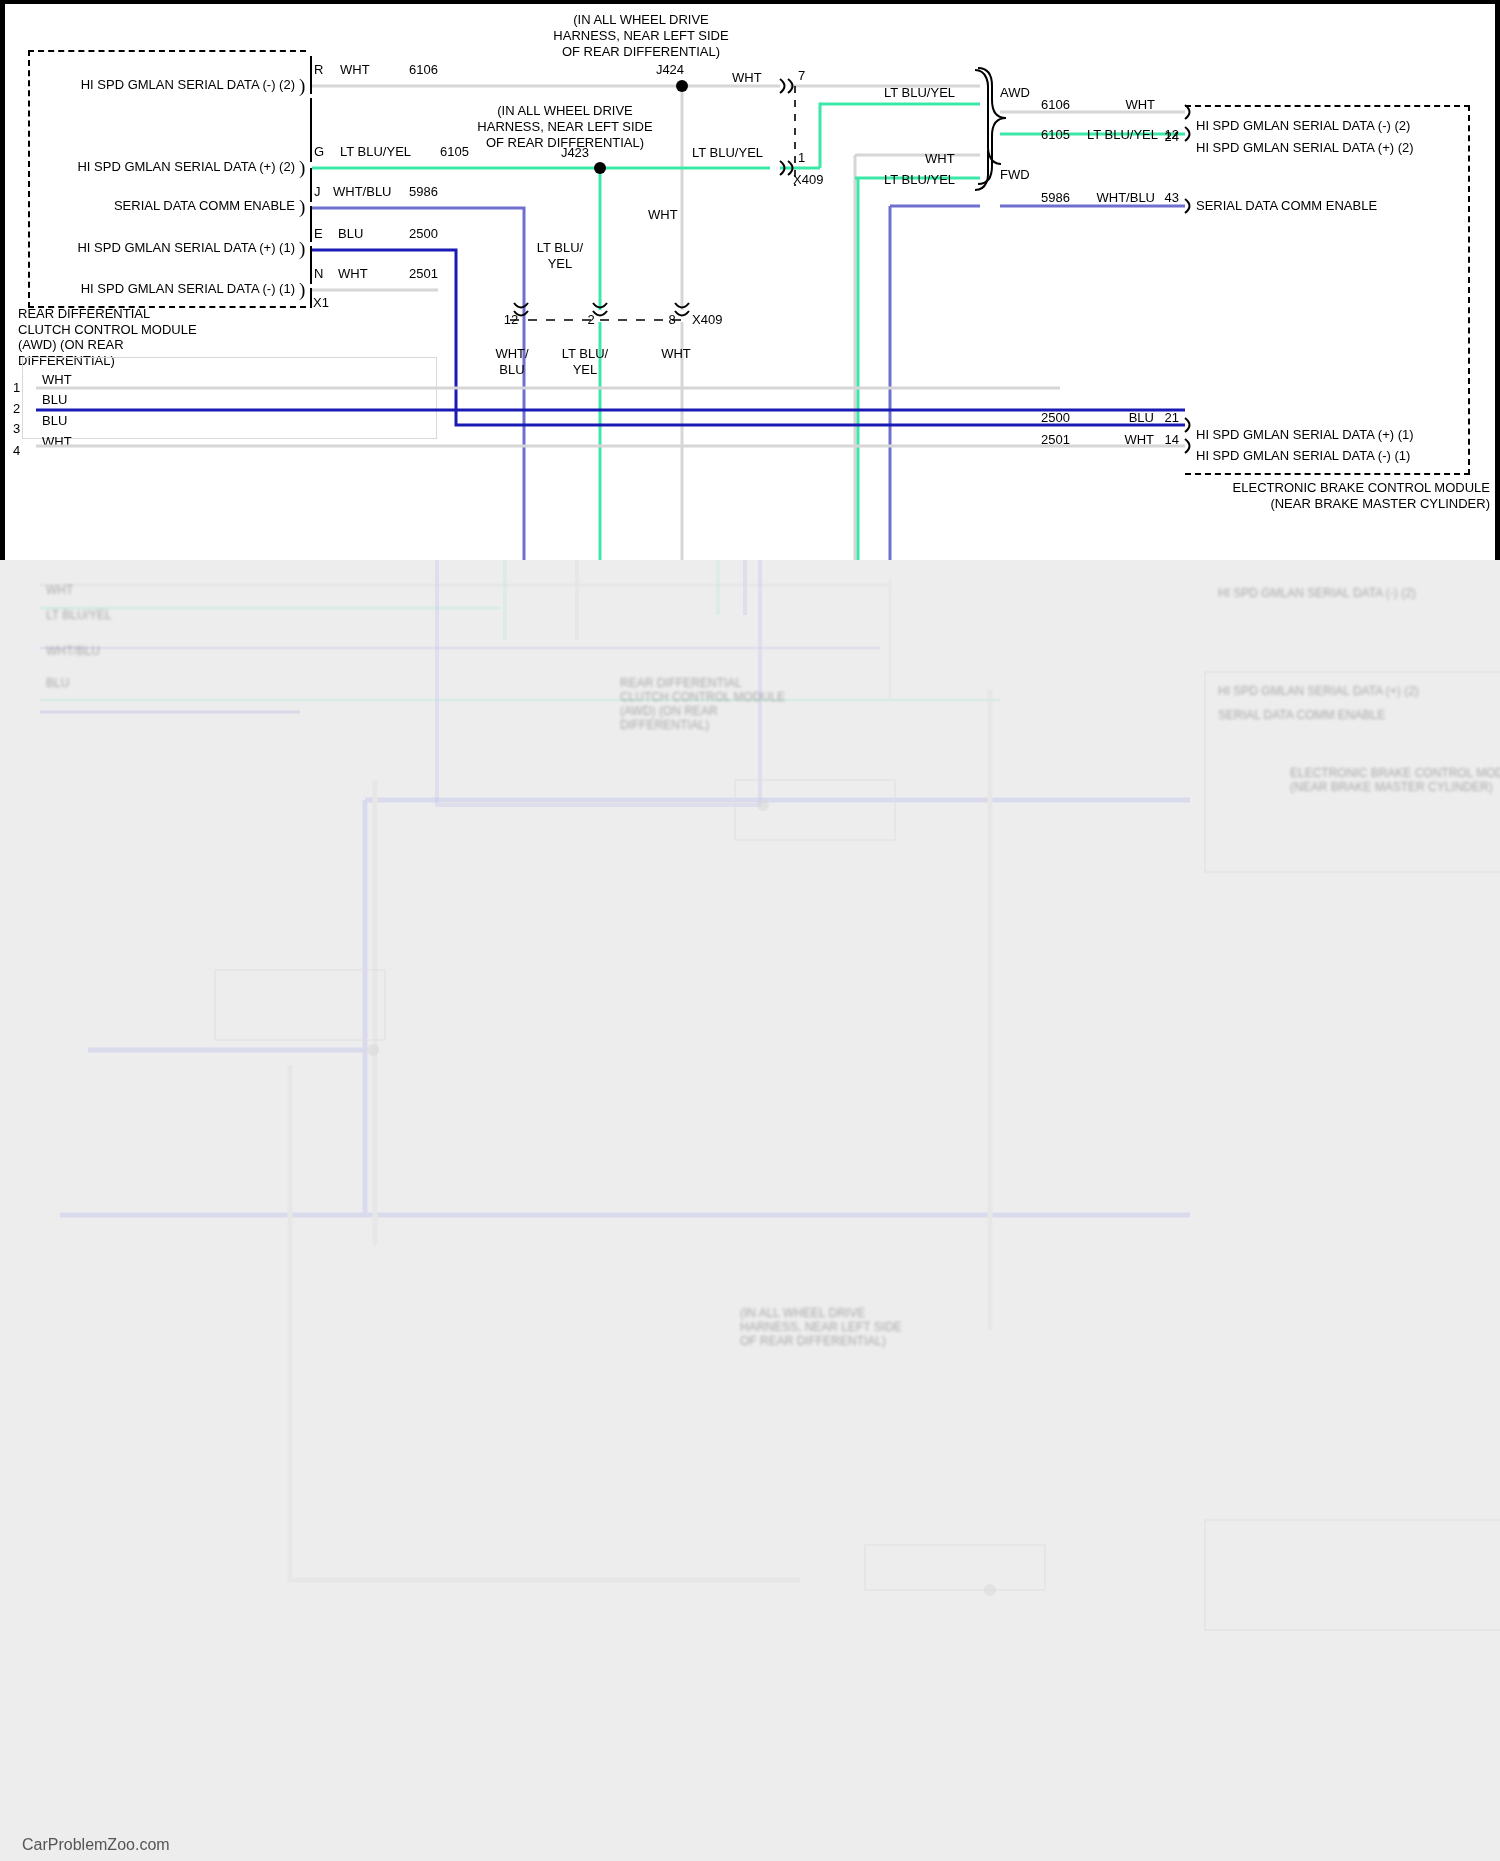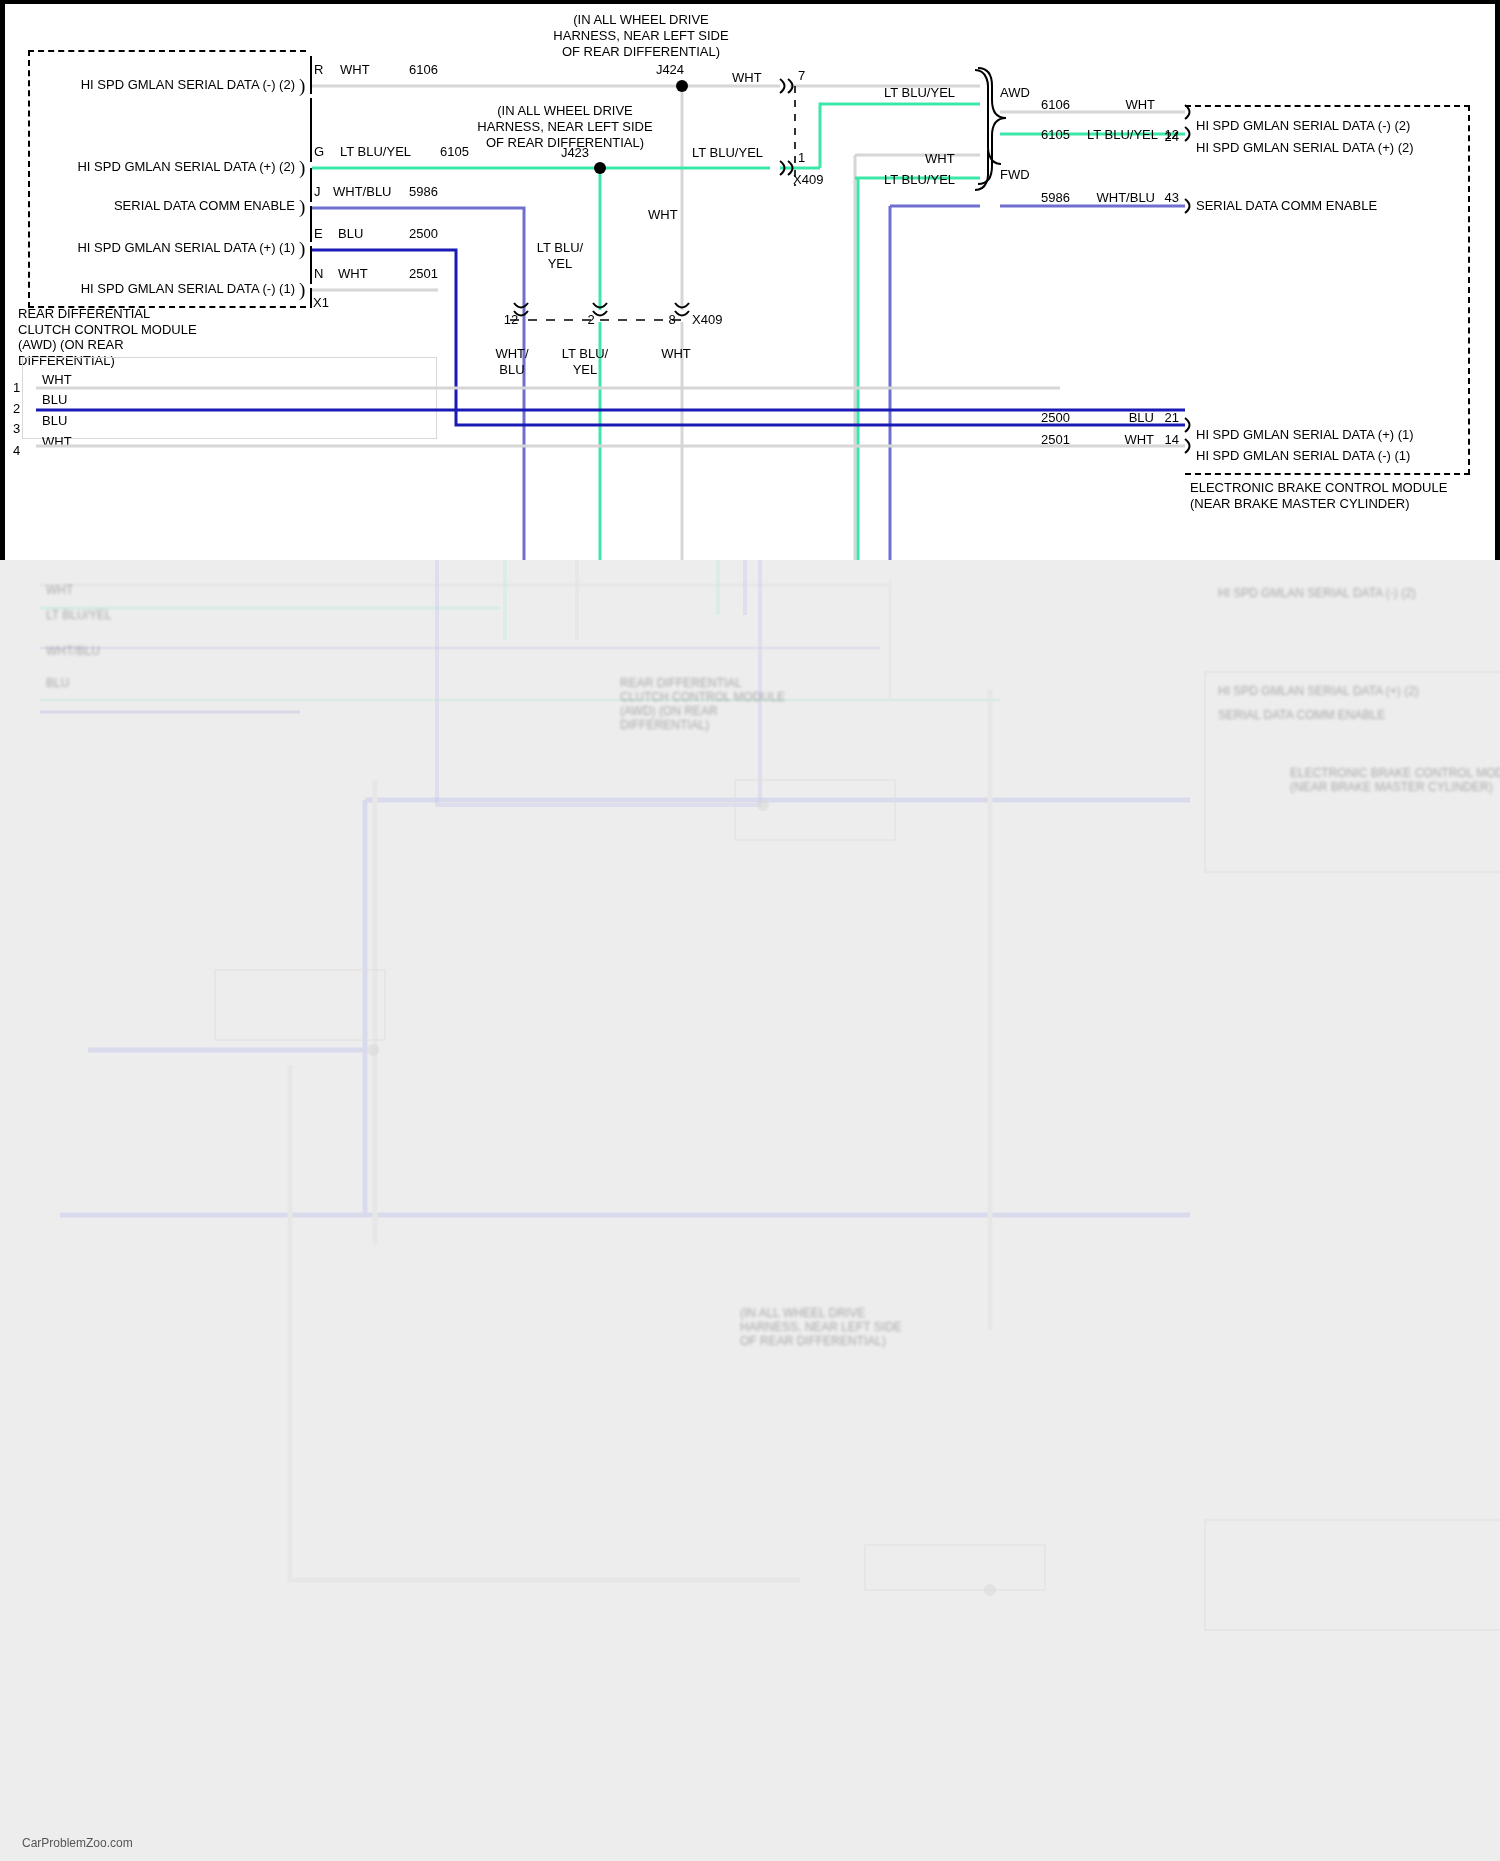--- a/index.html
+++ b/index.html
@@ -29,21 +29,21 @@
   .modbox{position:absolute;border:2px dashed #000;box-sizing:border-box;}
   .modbox.noright{border-right:none;}
   .modbox.noleft{border-left:none;}
 
   
   .lightbox{position:absolute;border:1px solid #d9d9d9;box-sizing:border-box;}
 
   
   .conn{position:absolute;font-size:19px;line-height:19px;color:#000;font-family:"Liberation Serif",serif;}
 
-  .cfoot{position:absolute;font-size:12px;color:#555;}
+  .cfoot{position:absolute;font-size:16px;color:#555;}
   svg.ov{position:absolute;left:0;top:0;overflow:visible;}
 </style>
 </head>
 <body>
 
 <div id="page">
 
   <div id="lower">
     <div id="lowerShade"></div>
   </div>
@@ -281,21 +281,21 @@
     <div class="txt r" style="left:1010px;top:410px;width:60px;">2500</div>
     <div class="txt r" style="left:1098px;top:410px;width:56px;">BLU</div>
     <div class="txt r" style="left:1155px;top:410px;width:24px;">21</div>
     <div class="txt" style="left:1196px;top:427px;">HI SPD GMLAN SERIAL DATA (+) (1)</div>
 
     <div class="txt r" style="left:1010px;top:432px;width:60px;">2501</div>
     <div class="txt r" style="left:1098px;top:432px;width:56px;">WHT</div>
     <div class="txt r" style="left:1155px;top:432px;width:24px;">14</div>
     <div class="txt" style="left:1196px;top:448px;">HI SPD GMLAN SERIAL DATA (-) (1)</div>
 
-    <div class="txt c" style="left:1190px;top:480px;width:300px;line-height:16px;text-align:left;">ELECTRONIC BRAKE CONTROL MODULE
+    <div class="txt c" style="left:1190px;top:480px;width:300px;line-height:16px;text-align:right;">ELECTRONIC BRAKE CONTROL MODULE
 (NEAR BRAKE MASTER CYLINDER)</div>
 
   </div>
 
   <div style="position:absolute;left:0;top:556px;width:1500px;height:1305px;pointer-events:none;opacity:.30;filter:blur(1.6px);">
     <div class="txt s11" style="left:46px;top:27px;">WHT</div>
     <div class="txt s11" style="left:46px;top:52px;">LT BLU/YEL</div>
     <div class="txt s11" style="left:46px;top:88px;">WHT/BLU</div>
     <div class="txt s11" style="left:46px;top:120px;">BLU</div>
     <div class="txt s11" style="left:1218px;top:30px;">HI SPD GMLAN SERIAL DATA (-) (2)</div>

